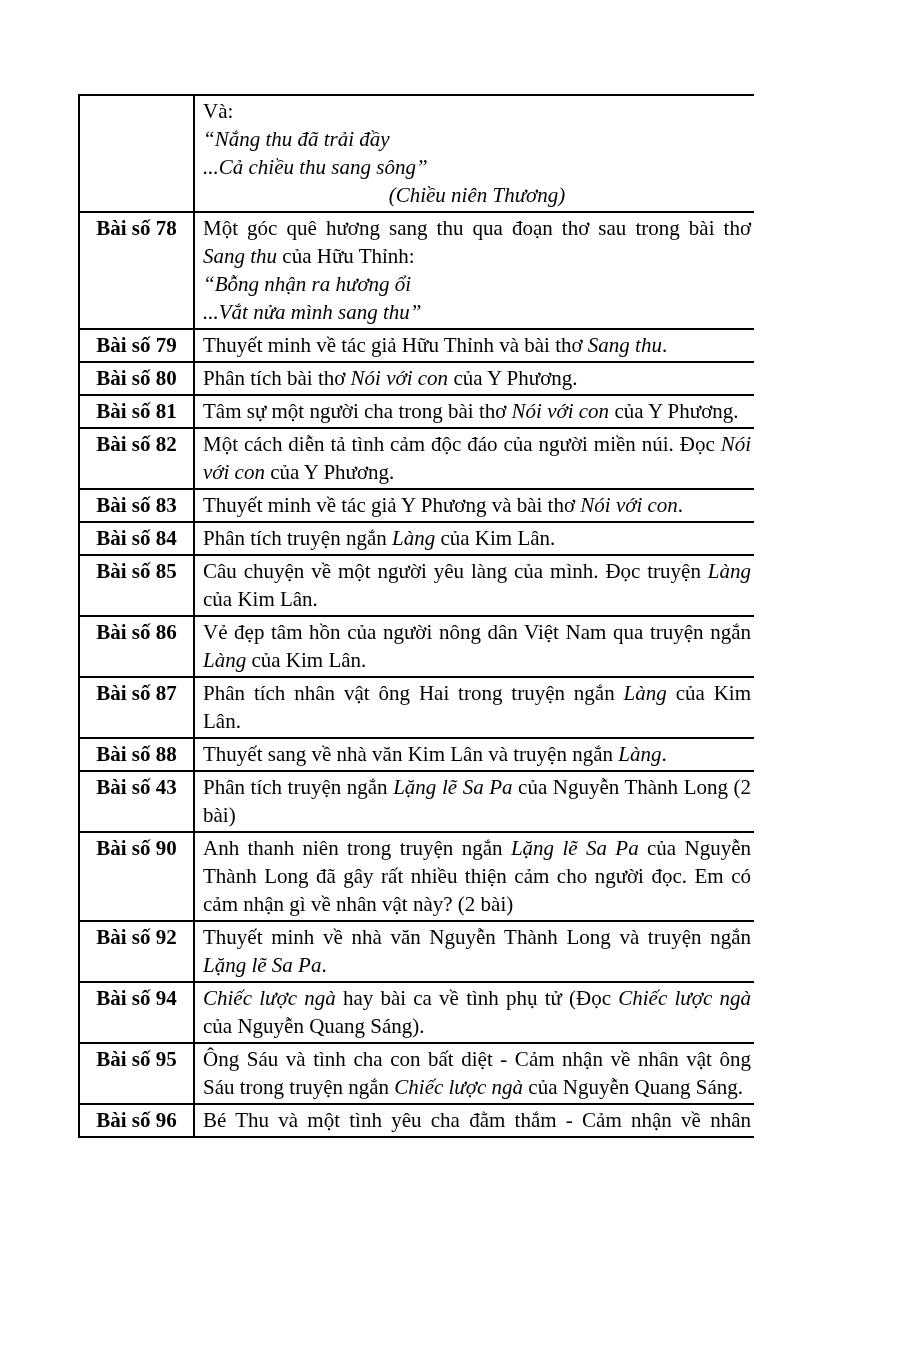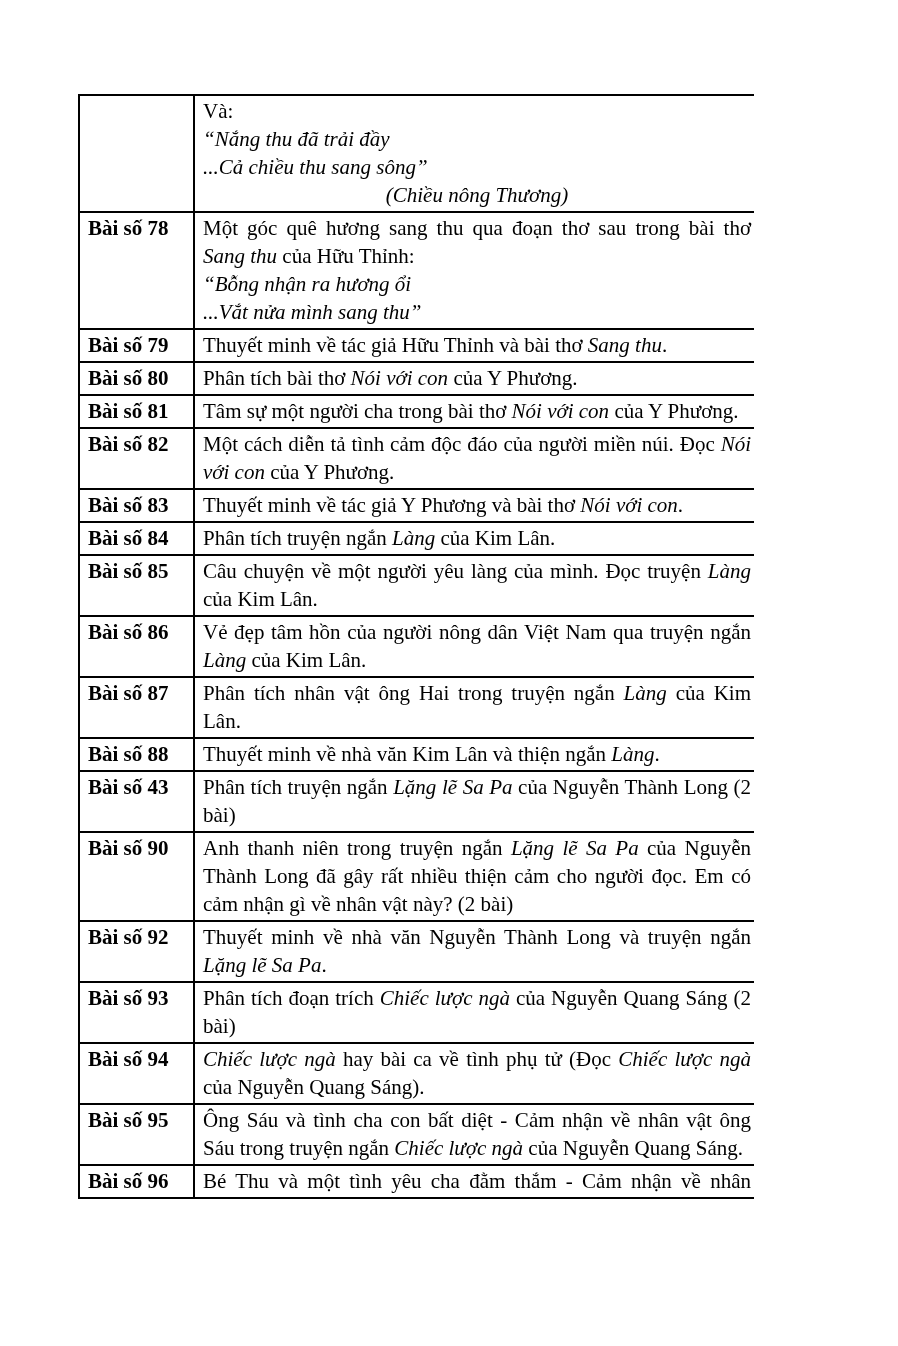--- a/index.html
+++ b/index.html
@@ -27,21 +27,21 @@
   table.toc td {
     border: 2px solid #000000;
     vertical-align: top;
     font-size: 21px;
     line-height: 28px;
     padding: 1px 8px 2px 8px;
     overflow: hidden;
   }
   td.cell-label {
     font-weight: bold;
-    text-align: left;
+    text-align: center;
     padding-left: 2px;
     padding-right: 2px;
     padding-top: 2px;
     white-space: nowrap;
   }
   td.cell-desc {
     padding-left: 10px;
     padding-right: 9px;
     padding-top: 2px;
   }
@@ -70,21 +70,21 @@
       <col style="width:566px">
       <col style="width:57px">
     </colgroup>
     <tbody id="toc-body">
         <tr>
           <td class="cell-label"></td>
           <td class="cell-desc">
             <p class="left"><span>Và:</span></p>
             <p class="left"><span class="i">“Nắng thu đã trải đầy</span></p>
             <p class="left"><span class="i">...Cả chiều thu sang sông”</span></p>
-            <p class="center"><span class="i">(Chiều nông Thương)</span></p>
+            <p class="center"><span class="i">(Chiều niên Thương)</span></p>
           </td>
           <td class="cell-page"></td>
         </tr>
         <tr>
           <td class="cell-label">Bài số 78</td>
           <td class="cell-desc">
             <p class="justify"><span>Một góc quê hương sang thu qua đoạn thơ sau trong bài thơ </span><span class="i">Sang thu</span><span> của Hữu Thỉnh:</span></p>
             <p class="left"><span class="i">“Bỗng nhận ra hương ổi</span></p>
             <p class="left"><span class="i">...Vắt nửa mình sang thu”</span></p>
           </td>
@@ -149,21 +149,21 @@
         <tr>
           <td class="cell-label">Bài số 87</td>
           <td class="cell-desc">
             <p class="justify"><span>Phân tích nhân vật ông Hai trong truyện ngắn </span><span class="i">Làng</span><span> của Kim Lân.</span></p>
           </td>
           <td class="cell-page">226</td>
         </tr>
         <tr>
           <td class="cell-label">Bài số 88</td>
           <td class="cell-desc">
-            <p class="justify"><span>Thuyết minh về nhà văn Kim Lân và thiện ngắn </span><span class="i">Làng</span><span>.</span></p>
+            <p class="justify"><span>Thuyết sang về nhà văn Kim Lân và truyện ngắn </span><span class="i">Làng</span><span>.</span></p>
           </td>
           <td class="cell-page">133</td>
         </tr>
         <tr>
           <td class="cell-label">Bài số 43</td>
           <td class="cell-desc">
             <p class="justify"><span>Phân tích truyện ngắn </span><span class="i">Lặng lẽ Sa Pa</span><span> của Nguyễn Thành Long (2 bài)</span></p>
           </td>
           <td class="cell-page">145</td>
         </tr>
@@ -173,27 +173,20 @@
             <p class="justify"><span>Anh thanh niên trong truyện ngắn </span><span class="i">Lặng lẽ Sa Pa</span><span> của Nguyễn Thành Long đã gây rất nhiều thiện cảm cho người đọc. Em có cảm nhận gì về nhân vật này? (2 bài)</span></p>
           </td>
           <td class="cell-page">232</td>
         </tr>
         <tr>
           <td class="cell-label">Bài số 92</td>
           <td class="cell-desc">
             <p class="justify"><span>Thuyết minh về nhà văn Nguyễn Thành Long và truyện ngắn </span><span class="i">Lặng lẽ Sa Pa</span><span>.</span></p>
           </td>
           <td class="cell-page">240</td>
-        </tr>
-        <tr>
-          <td class="cell-label">Bài số 93</td>
-          <td class="cell-desc">
-            <p class="justify"><span>Phân tích đoạn trích </span><span class="i">Chiếc lược ngà</span><span> của Nguyễn Quang Sáng (2 bài)</span></p>
-          </td>
-          <td class="cell-page">241</td>
         </tr>
         <tr>
           <td class="cell-label">Bài số 94</td>
           <td class="cell-desc">
             <p class="justify"><span class="i">Chiếc lược ngà</span><span> hay bài ca về tình phụ tử (Đọc </span><span class="i">Chiếc lược ngà</span><span> của Nguyễn Quang Sáng).</span></p>
           </td>
           <td class="cell-page">244</td>
         </tr>
         <tr>
           <td class="cell-label">Bài số 95</td>

